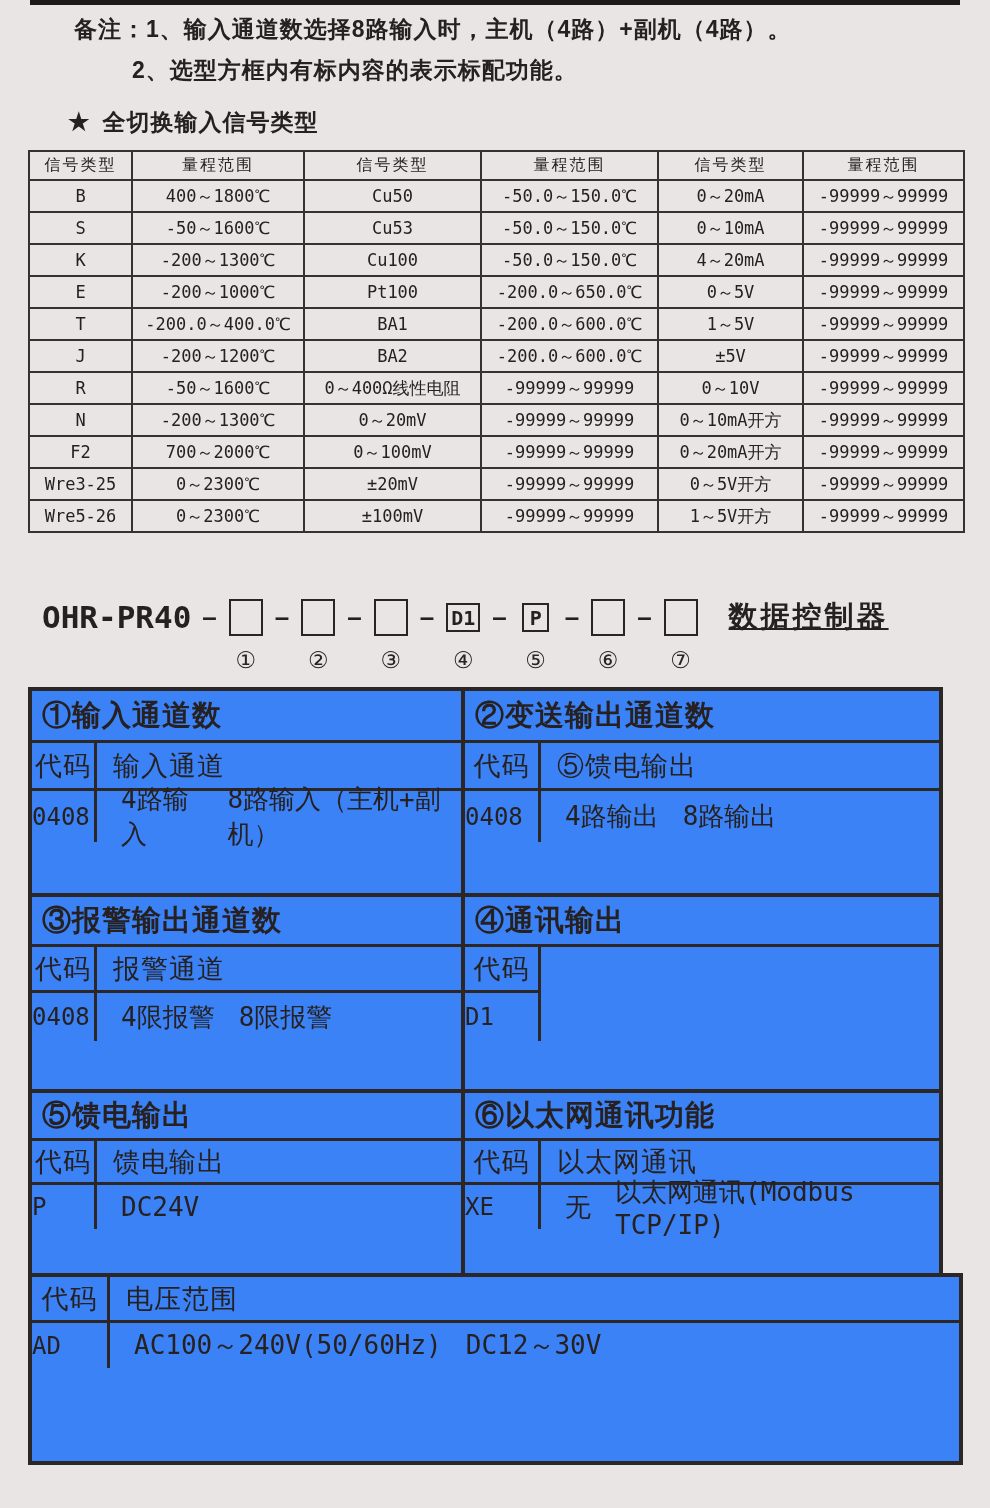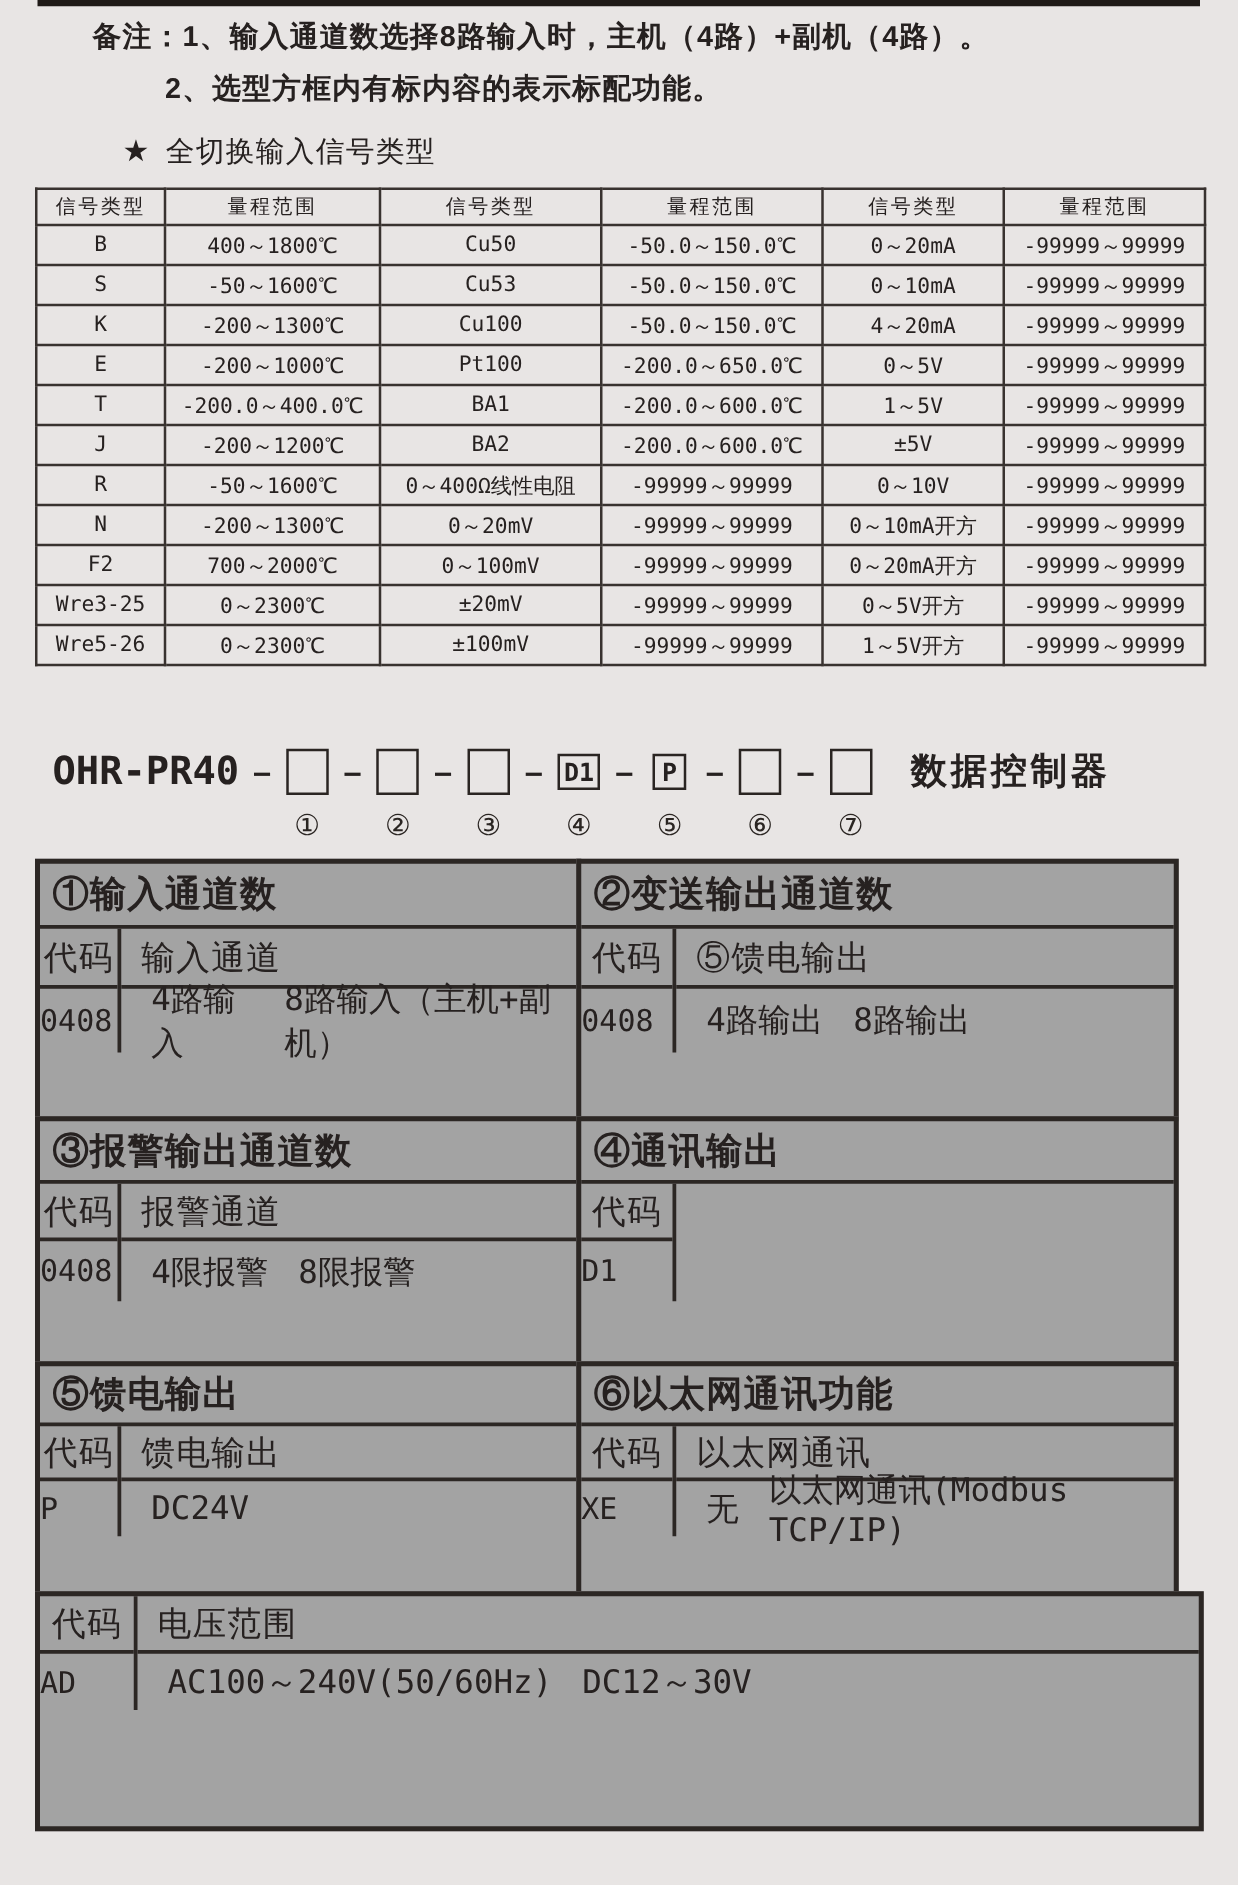--- a/index.html
+++ b/index.html
@@ -13,21 +13,21 @@
   }
 
   
   .top-rule { position:absolute; top:0; left:30px; width:930px; height:5px; background:#1f1a17; }
 
   
   .notes { margin:16px 0 0 74px; font-size:23px; font-weight:600; letter-spacing:1px; }
   .notes .line { height:26px; line-height:26px; }
   .notes .line2 { margin-top:15px; padding-left:58px; }
 
-  .star-line { margin:25px 0 0 98px; font-size:23px; font-weight:400; letter-spacing:1px; height:27px; line-height:27px; }
+  .star-line { margin:25px 0 0 68px; font-size:23px; font-weight:700; letter-spacing:1px; height:27px; line-height:27px; }
   .star-line .star { margin-right:12px; font-size:24px; }
 
   
   table.sig { border-collapse:collapse; margin:15px 0 0 28px; width:935px; table-layout:fixed; }
   table.sig th, table.sig td {
     border:2px solid #38322f;
     text-align:center;
     font-size:17px;
     font-family:"DejaVu Sans Mono","Liberation Sans",sans-serif;
     font-weight:normal;
@@ -39,27 +39,27 @@
   
   .model-row { display:flex; align-items:flex-start; margin:64px 0 0 42px; }
   .m-prefix { height:40px; display:flex; align-items:center; font-family:"DejaVu Sans Mono","Liberation Sans",sans-serif; font-weight:bold; font-size:31px; letter-spacing:0px; }
   .m-dash { height:40px; display:flex; align-items:center; font-weight:bold; font-size:26px; margin:0 11px; }
   .slot { position:relative; height:78px; display:flex; flex-direction:column; align-items:center; min-width:36px; }
   .bx { border:2px solid #2a2522; background:transparent; display:flex; align-items:center; justify-content:center;
         font-family:"DejaVu Sans Mono","Liberation Sans",sans-serif; font-weight:bold; font-size:20px; }
   .bx.big { width:34px; height:37px; margin-top:2px; }
   .bx.small { height:29px; min-width:27px; padding:0 3px; margin-top:6px; }
   .slot .num { position:absolute; top:50px; left:50%; transform:translateX(-50%); font-size:23px; color:#2a2522; }
-  .m-suffix { height:40px; display:flex; align-items:center; margin-left:30px; font-size:29px; font-weight:600; letter-spacing:3px; }
+  .m-suffix { height:40px; display:flex; align-items:center; margin-left:30px; font-size:29px; font-weight:600; letter-spacing:3px;text-decoration:underline; }
 
   
   .sel-grid { margin:12px 0 0 28px; width:935px; }
   .sel-row { display:flex; }
   .sel-row + .sel-row { margin-top:-4px; }
-  .sec { border:4px solid #2c2724; background:#a3a3a3; }
+  .sec { border:4px solid #2c2724; background:#3b82f6; }
   .sec.left  { width:437px; }
   .sec.right { width:482px; margin-left:-4px; }
   .sec.full  { width:935px; }
 
   .sec-title { border-bottom:3px solid #2c2724; display:flex; align-items:center; padding-left:10px;
                font-size:29px; font-weight:bold; letter-spacing:1px; }
   .sec-body { display:flex; }
   .col-code { border-right:3px solid #2c2724; display:flex; flex-direction:column; }
   .col-desc { flex:1; display:flex; flex-direction:column; }
   .sec .hd { border-bottom:3px solid #2c2724; display:flex; align-items:center; font-size:27px; letter-spacing:1px; }

